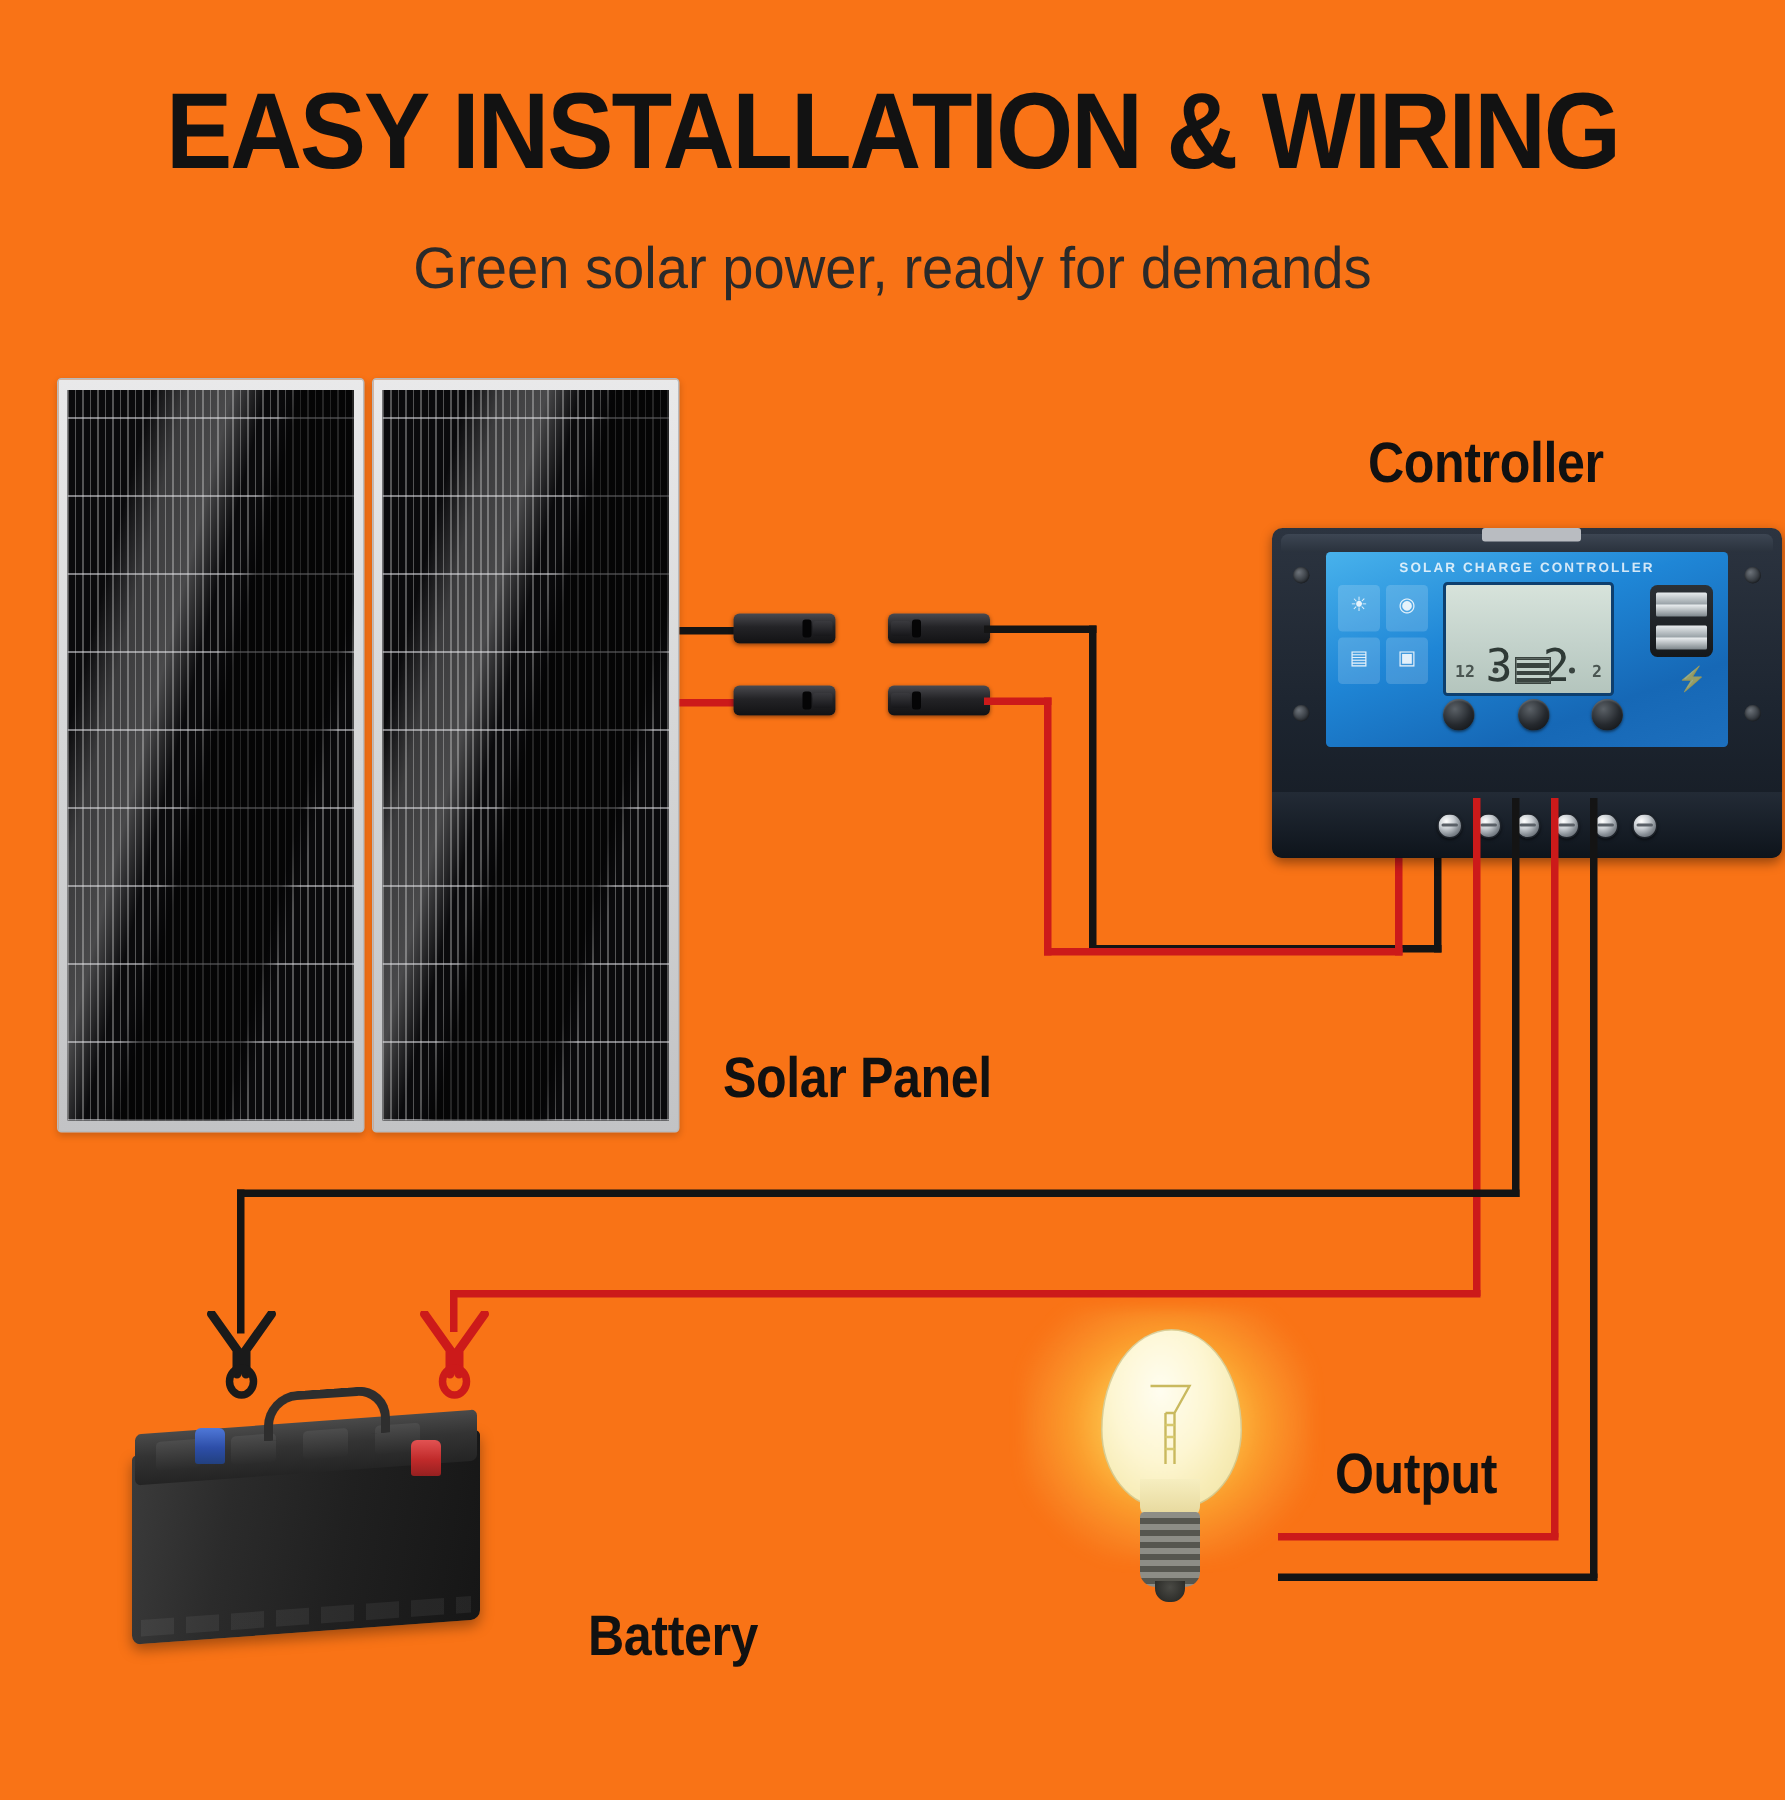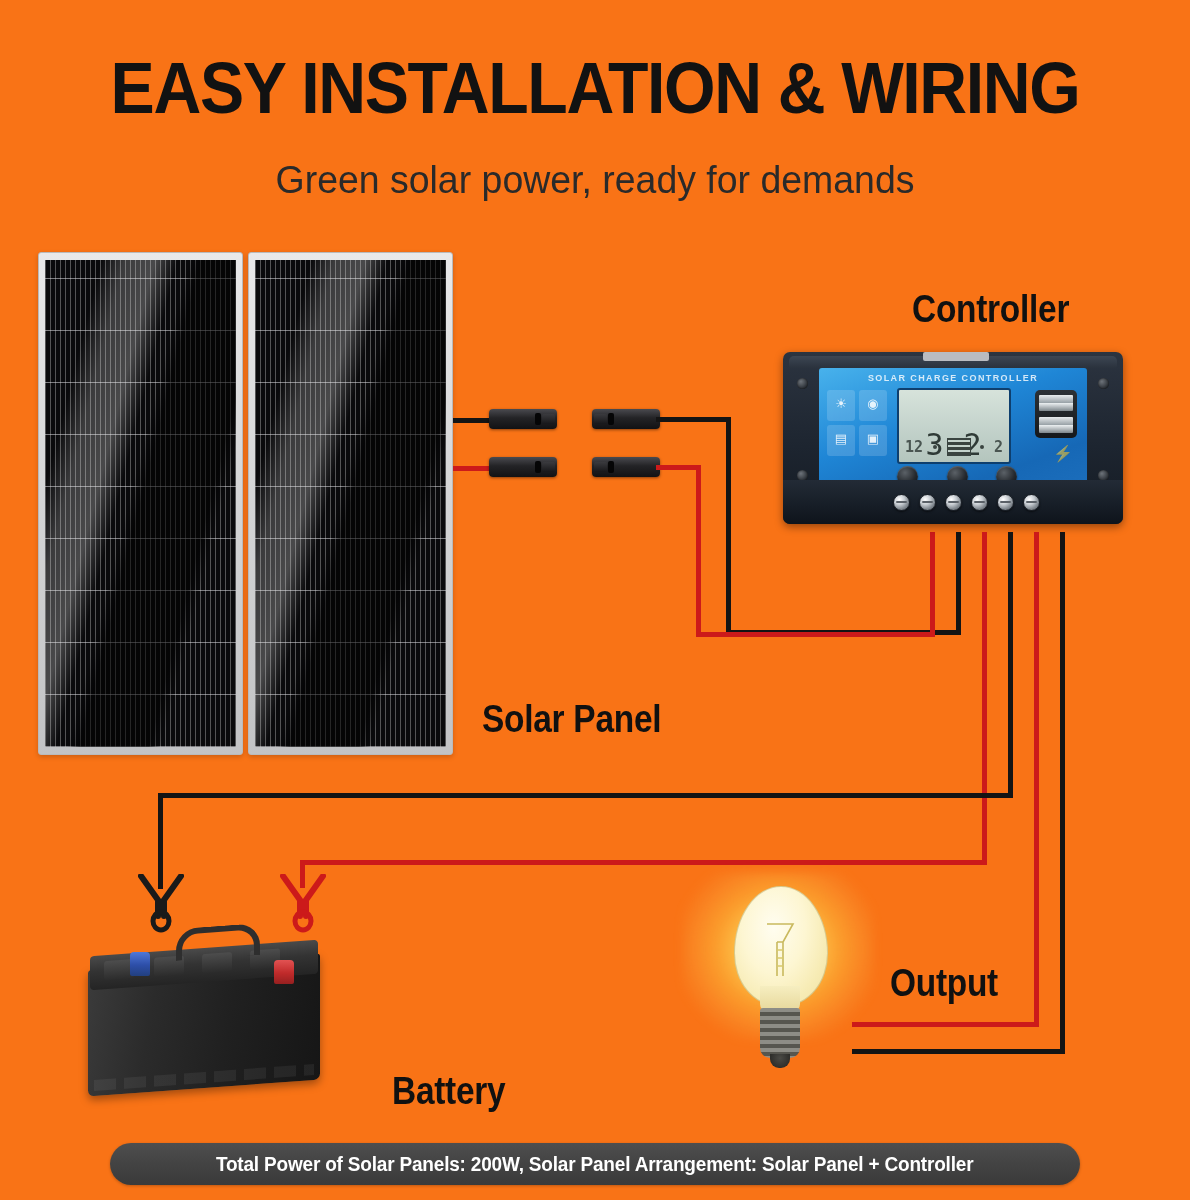--- a/index.html
+++ b/index.html
@@ -150,22 +150,22 @@
     position:absolute;
     top: 5px;
     width: 13px; height: 10px;
     background: linear-gradient(180deg,#3a3a3e,#17171a);
     border-radius: 2px;
   }
 
   
   #controller {
     position: absolute;
-    left: 783px; top: 352px;
-    width: 340px; height: 172px;
+    left: 848px; top: 352px;
+    width: 340px; height: 220px;
   }
   .ctrl-body {
     position:absolute; inset:0;
     background: linear-gradient(180deg,#2c3440 0%, #1d2530 55%, #141a22 100%);
     border-radius: 7px;
     box-shadow: 0 3px 8px rgba(0,0,0,.4);
   }
   .ctrl-lip {
     position:absolute; left:6px; right:6px; top:4px; height:12px;
     background: linear-gradient(180deg,#3d4653,#2a323d);
@@ -228,21 +228,21 @@
     line-height: 1;
     letter-spacing: 1px;
     margin-top: 36px;
   }
   .lcd-row {
     position:absolute; left: 6px; right: 6px; bottom: 6px;
     display:flex; align-items:center; justify-content: space-between;
   }
   .lcd-row span {
     font-family:"DejaVu Sans Mono", monospace;
-    font-size: 15px; color:#4a5551; font-weight:bold;
+    font-size: 11px; color:#4a5551; font-weight:bold;
   }
   .lcd-batt {
     width: 22px; height: 16px;
     background: repeating-linear-gradient(0deg,#3a4440 0px,#3a4440 3px,#c3d2cb 3px,#c3d2cb 5px);
     border: 1px solid #3a4440;
   }
   .lcd-dot { width:4px; height:4px; background:#3a4440; border-radius:50%; }
   .usb-block {
     position:absolute; right: 10px; top: 22px;
     width: 42px; height: 48px;
@@ -577,17 +577,14 @@
     <div class="bulb-glass"></div>
     <div class="bulb-neck"></div>
     <svg class="bulb-fil" viewBox="0 0 36 62">
       <path d="M5 4 L31 4 L21 22 L21 56 M15 22 L15 56 M21 22 L15 22" stroke="#c9b95e" stroke-width="1.6" fill="none"></path>
       <path d="M15 30 L21 30 M15 38 L21 38 M15 46 L21 46" stroke="#d8c96e" stroke-width="1.6"></path>
     </svg>
     <div class="bulb-base"></div>
     <div class="bulb-tip"></div>
   </div>
 
-  <div id="caption">
-    <span class="cap-text">Total Power of Solar Panels: 200W, Solar Panel Arrangement: Solar Panel + Controller</span>
-  </div>
 
 </div>
 
 </body></html>

